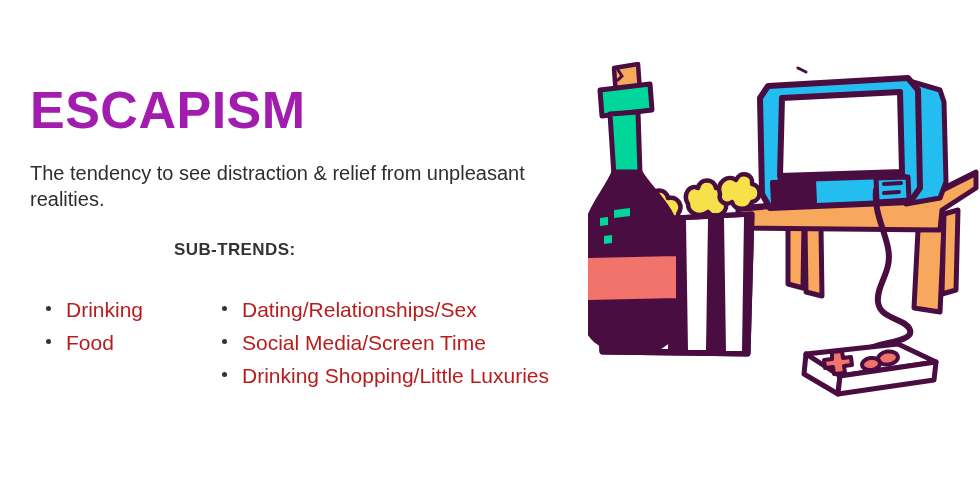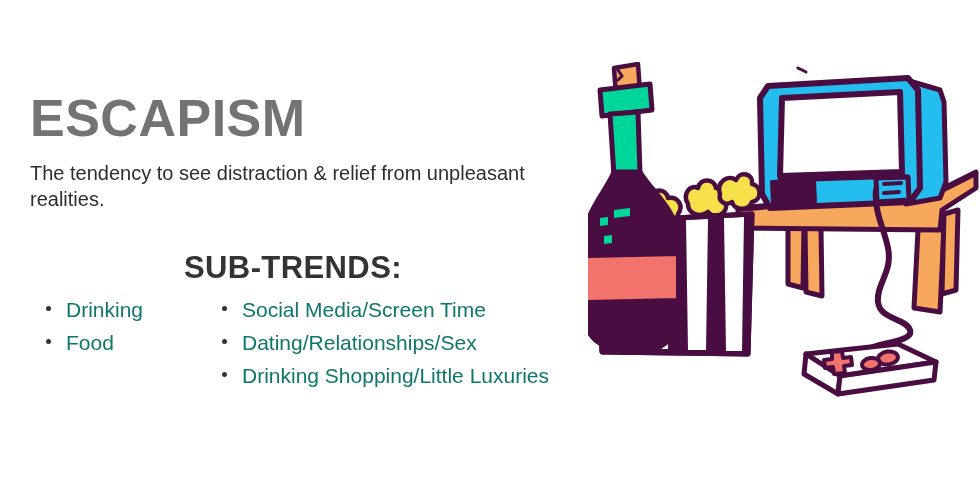--- a/index.html
+++ b/index.html
@@ -25,50 +25,50 @@
     position: absolute;
     left: 0;
     top: 0;
     width: 620px;
     height: 478px;
   }
 
   .title {
     position: absolute;
     left: 30px;
-    top: 92px;
+    top: 84px;
     font-size: 52px;
     font-weight: bold;
     letter-spacing: 0.5px;
     line-height: 1;
-    color: #737373;
+    color: #a21caf;
     margin: 0;
   }
 
   .subtitle {
     position: absolute;
     left: 30px;
     top: 160px;
     width: 540px;
     font-size: 20px;
     font-weight: normal;
     line-height: 1.32;
     color: #2e2e2e;
     margin: 0;
   }
 
   .subtrends-heading {
     position: absolute;
     left: 170px;
     top: 236px;
-    font-size: 31px;
+    font-size: 17px;
     font-weight: bold;
     letter-spacing: 0.4px;
     color: #333333;
-    margin: 14px;
+    margin: 4px;
   }
 
   .lists {
     position: absolute;
     left: 30px;
     top: 293px;
     width: 590px;
     display: flex;
     align-items: flex-start;
   }
@@ -79,21 +79,21 @@
     padding: 0;
   }
   ul.trend-list.col-a { width: 176px; }
   ul.trend-list.col-b { width: 400px; }
 
   ul.trend-list li {
     position: relative;
     padding-left: 36px;
     font-size: 21px;
     line-height: 1.58;
-    color: #0f766e;
+    color: #b91c1c;
     white-space: nowrap;
   }
   ul.trend-list li .bullet {
     position: absolute;
     left: 16px;
     top: 13px;
     width: 5px;
     height: 5px;
     border-radius: 50%;
     background: #333333;
@@ -131,25 +131,25 @@
         </li>
         <li>
           <span class="bullet"></span>
           <span>Food</span>
         </li>
       </ul>
 
       <ul class="trend-list col-b">
         <li>
           <span class="bullet"></span>
+          <span>Dating/Relationships/Sex</span>
+        </li>
+        <li>
+          <span class="bullet"></span>
           <span>Social Media/Screen Time</span>
-        </li>
-        <li>
-          <span class="bullet"></span>
-          <span>Dating/Relationships/Sex</span>
         </li>
         <li>
           <span class="bullet"></span>
           <span>Drinking Shopping/Little Luxuries</span>
         </li>
       </ul>
 
     </div>
   </div>
 

